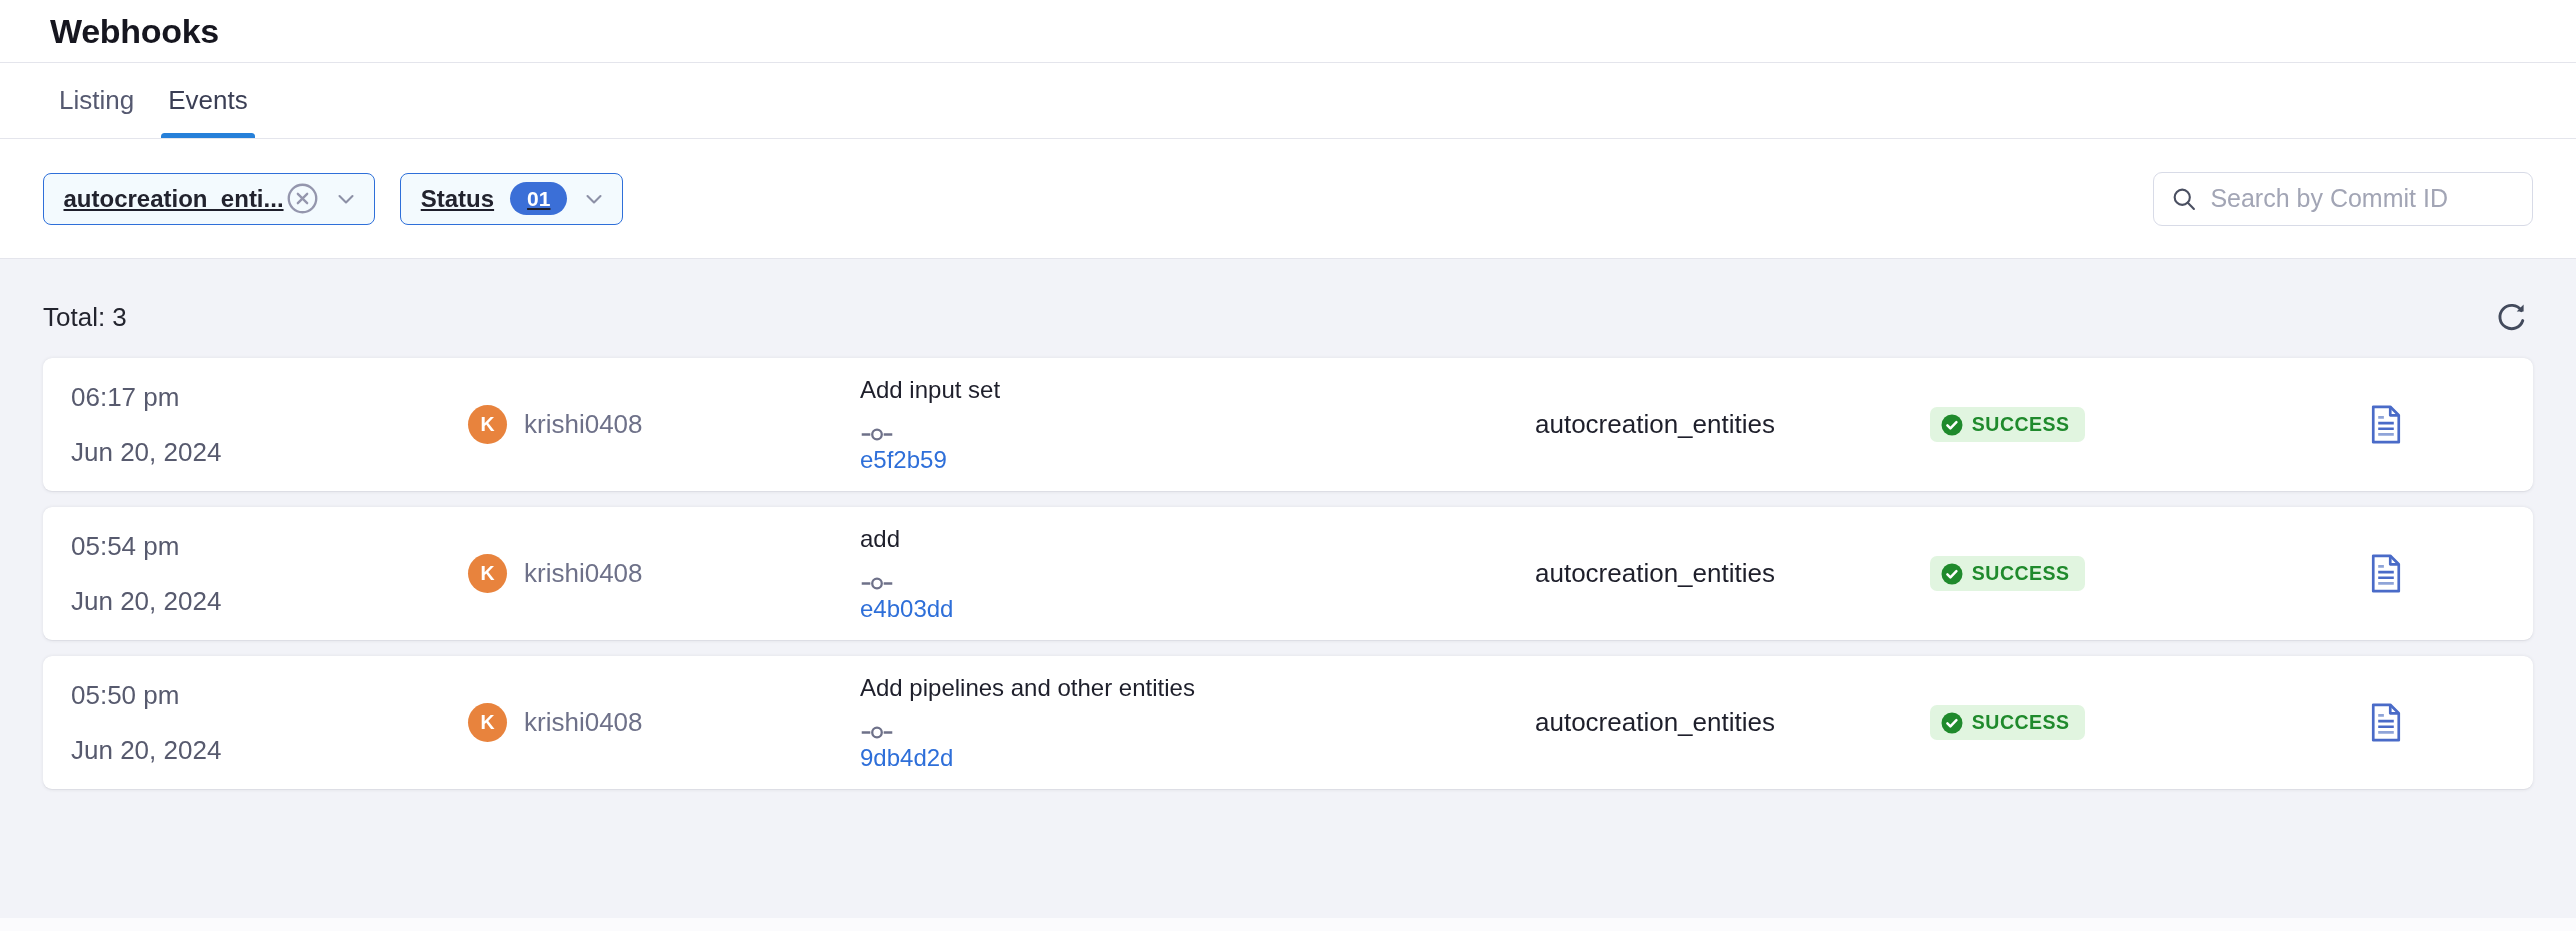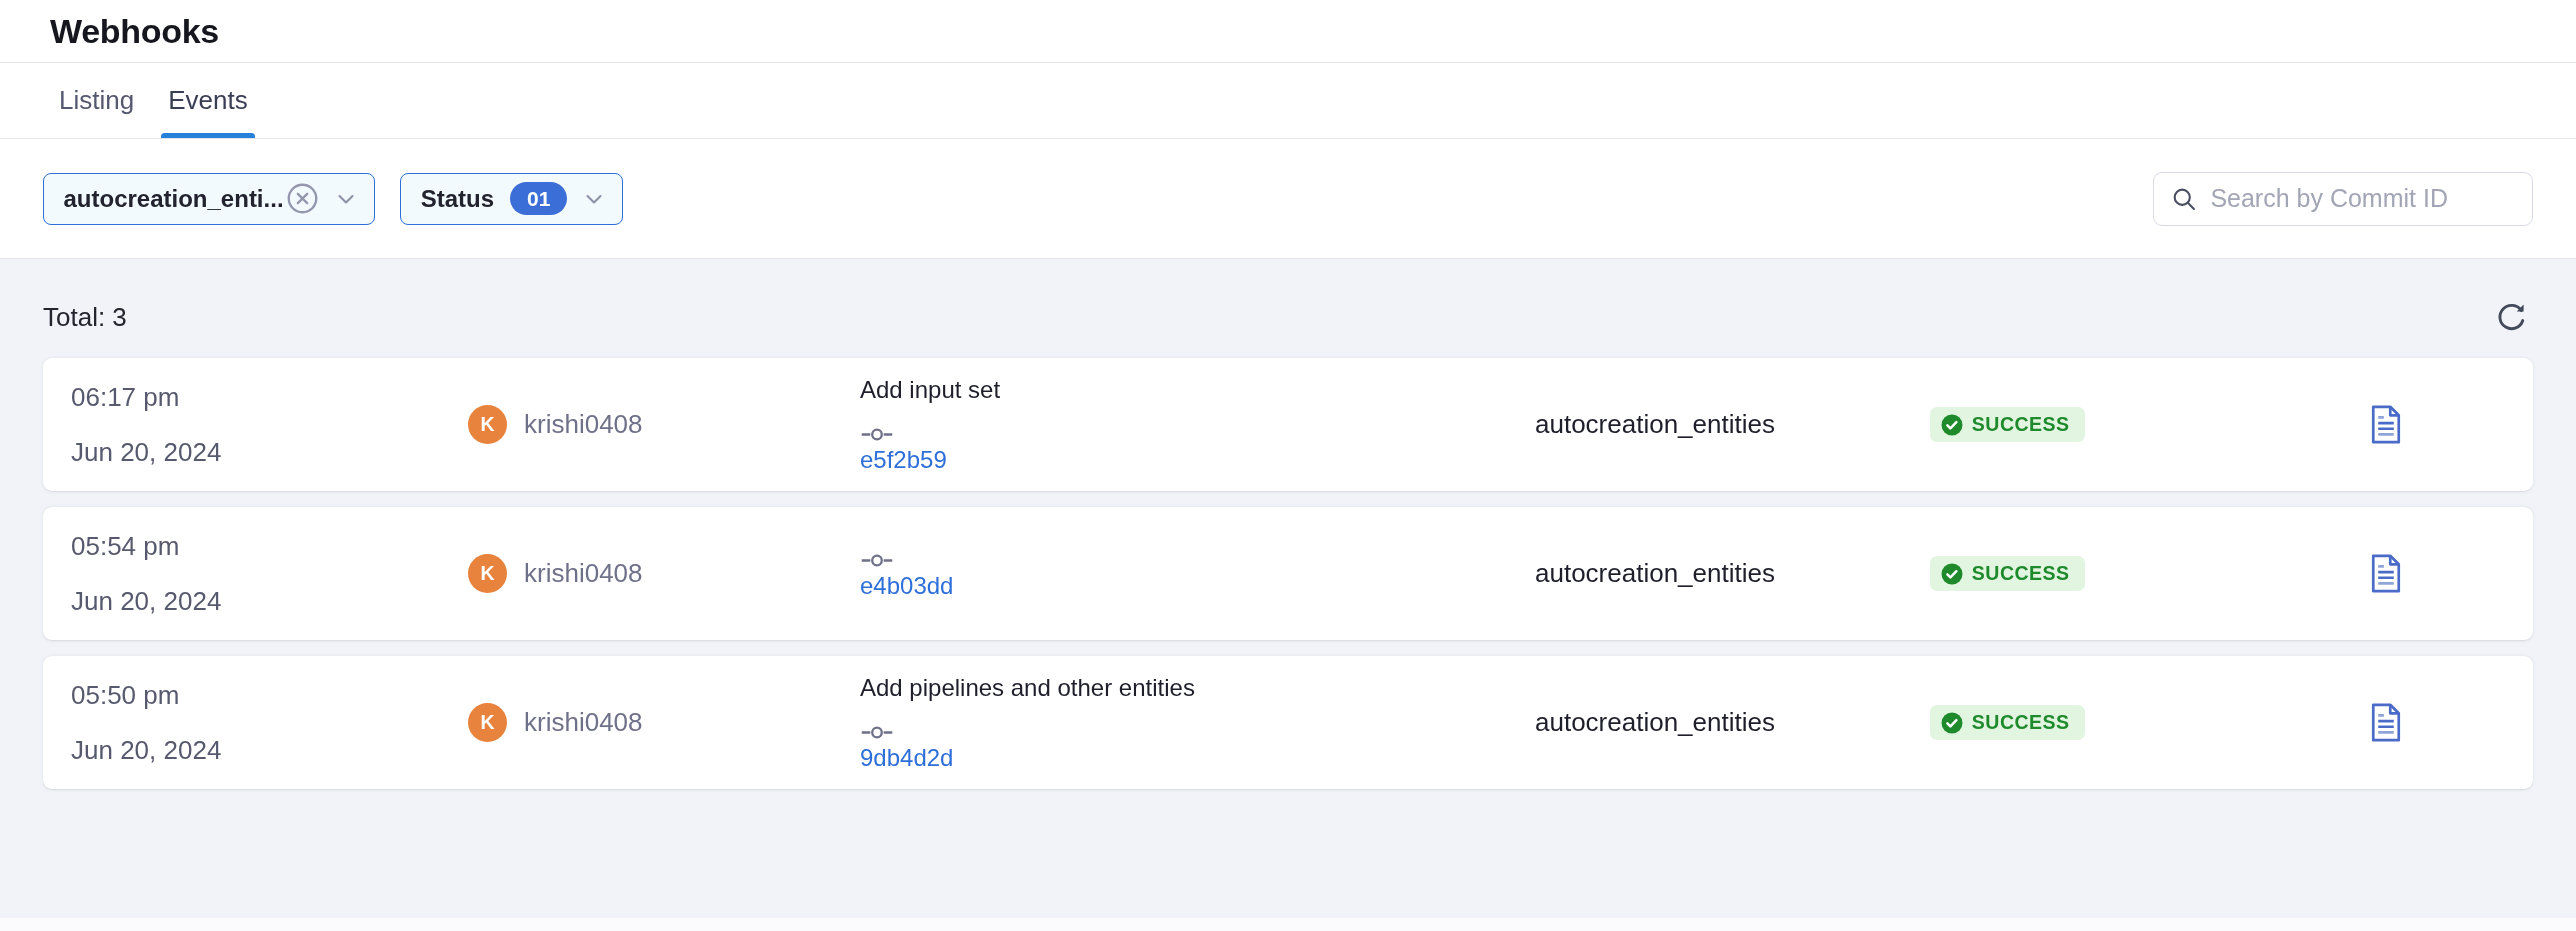--- a/index.html
+++ b/index.html
@@ -32,21 +32,21 @@
   }
 
   
   .filterbar {
     height: 120px; display: flex; align-items: center;
     padding: 0 43px; border-bottom: 0.9px solid #E4E5EC; background:#fff;
   }
   .chip {
     height: 52px; display: inline-flex; align-items: center;
     border: 1.8px solid #2E6FD9; background: #F3FAFE; border-radius: 8px;
-    padding: 0 16px 0 19.5px; margin-right: 25px; cursor: pointer;
+    padding: 0 16px 0 19.5px; margin-right: 25px; cursor: pointer; text-decoration: underline;
   }
   .chip-label { font-size: 24px; font-weight: 700; color: #22232E; white-space: nowrap; }
   .icon { display: inline-flex; align-items: center; justify-content: center; }
   .close-circle { width: 33px; height: 33px; color: #9496AD; margin-left: 2.7px; }
   .chip-chevron { width: 24px; height: 24px; color: #8C90A6; margin-left: 15px; }
   .count-badge {
     margin-left: 16px; background: #3B6FD7; color: #fff; font-size: 21px;
     font-weight: 700; border-radius: 886px; padding: 6.2px 17px; line-height: 1;
   }
   .searchbox {
@@ -262,20 +262,21 @@
   <div class="grid event-card">
     <div class="cell-datetime">
       <span class="dt-line">05:54 pm</span>
       <span class="dt-line">Jun 20, 2024</span>
     </div>
     <div class="cell-author">
       <span class="avatar">K</span>
       <span class="author-name">krishi0408</span>
     </div>
     <div class="cell-commit">
+      <span class="commit-msg">add</span>
       <span class="commit-link-row">
         <span class="icon git-commit-icon">
           <svg width="34" height="21" viewBox="0 0 34 22">
               <use href="#i-git-commit"></use>
             </svg>
         </span>
         <a class="commit-id" href="#">e4b03dd</a>
       </span>
     </div>
     <span class="webhook-name">autocreation_entities</span>

